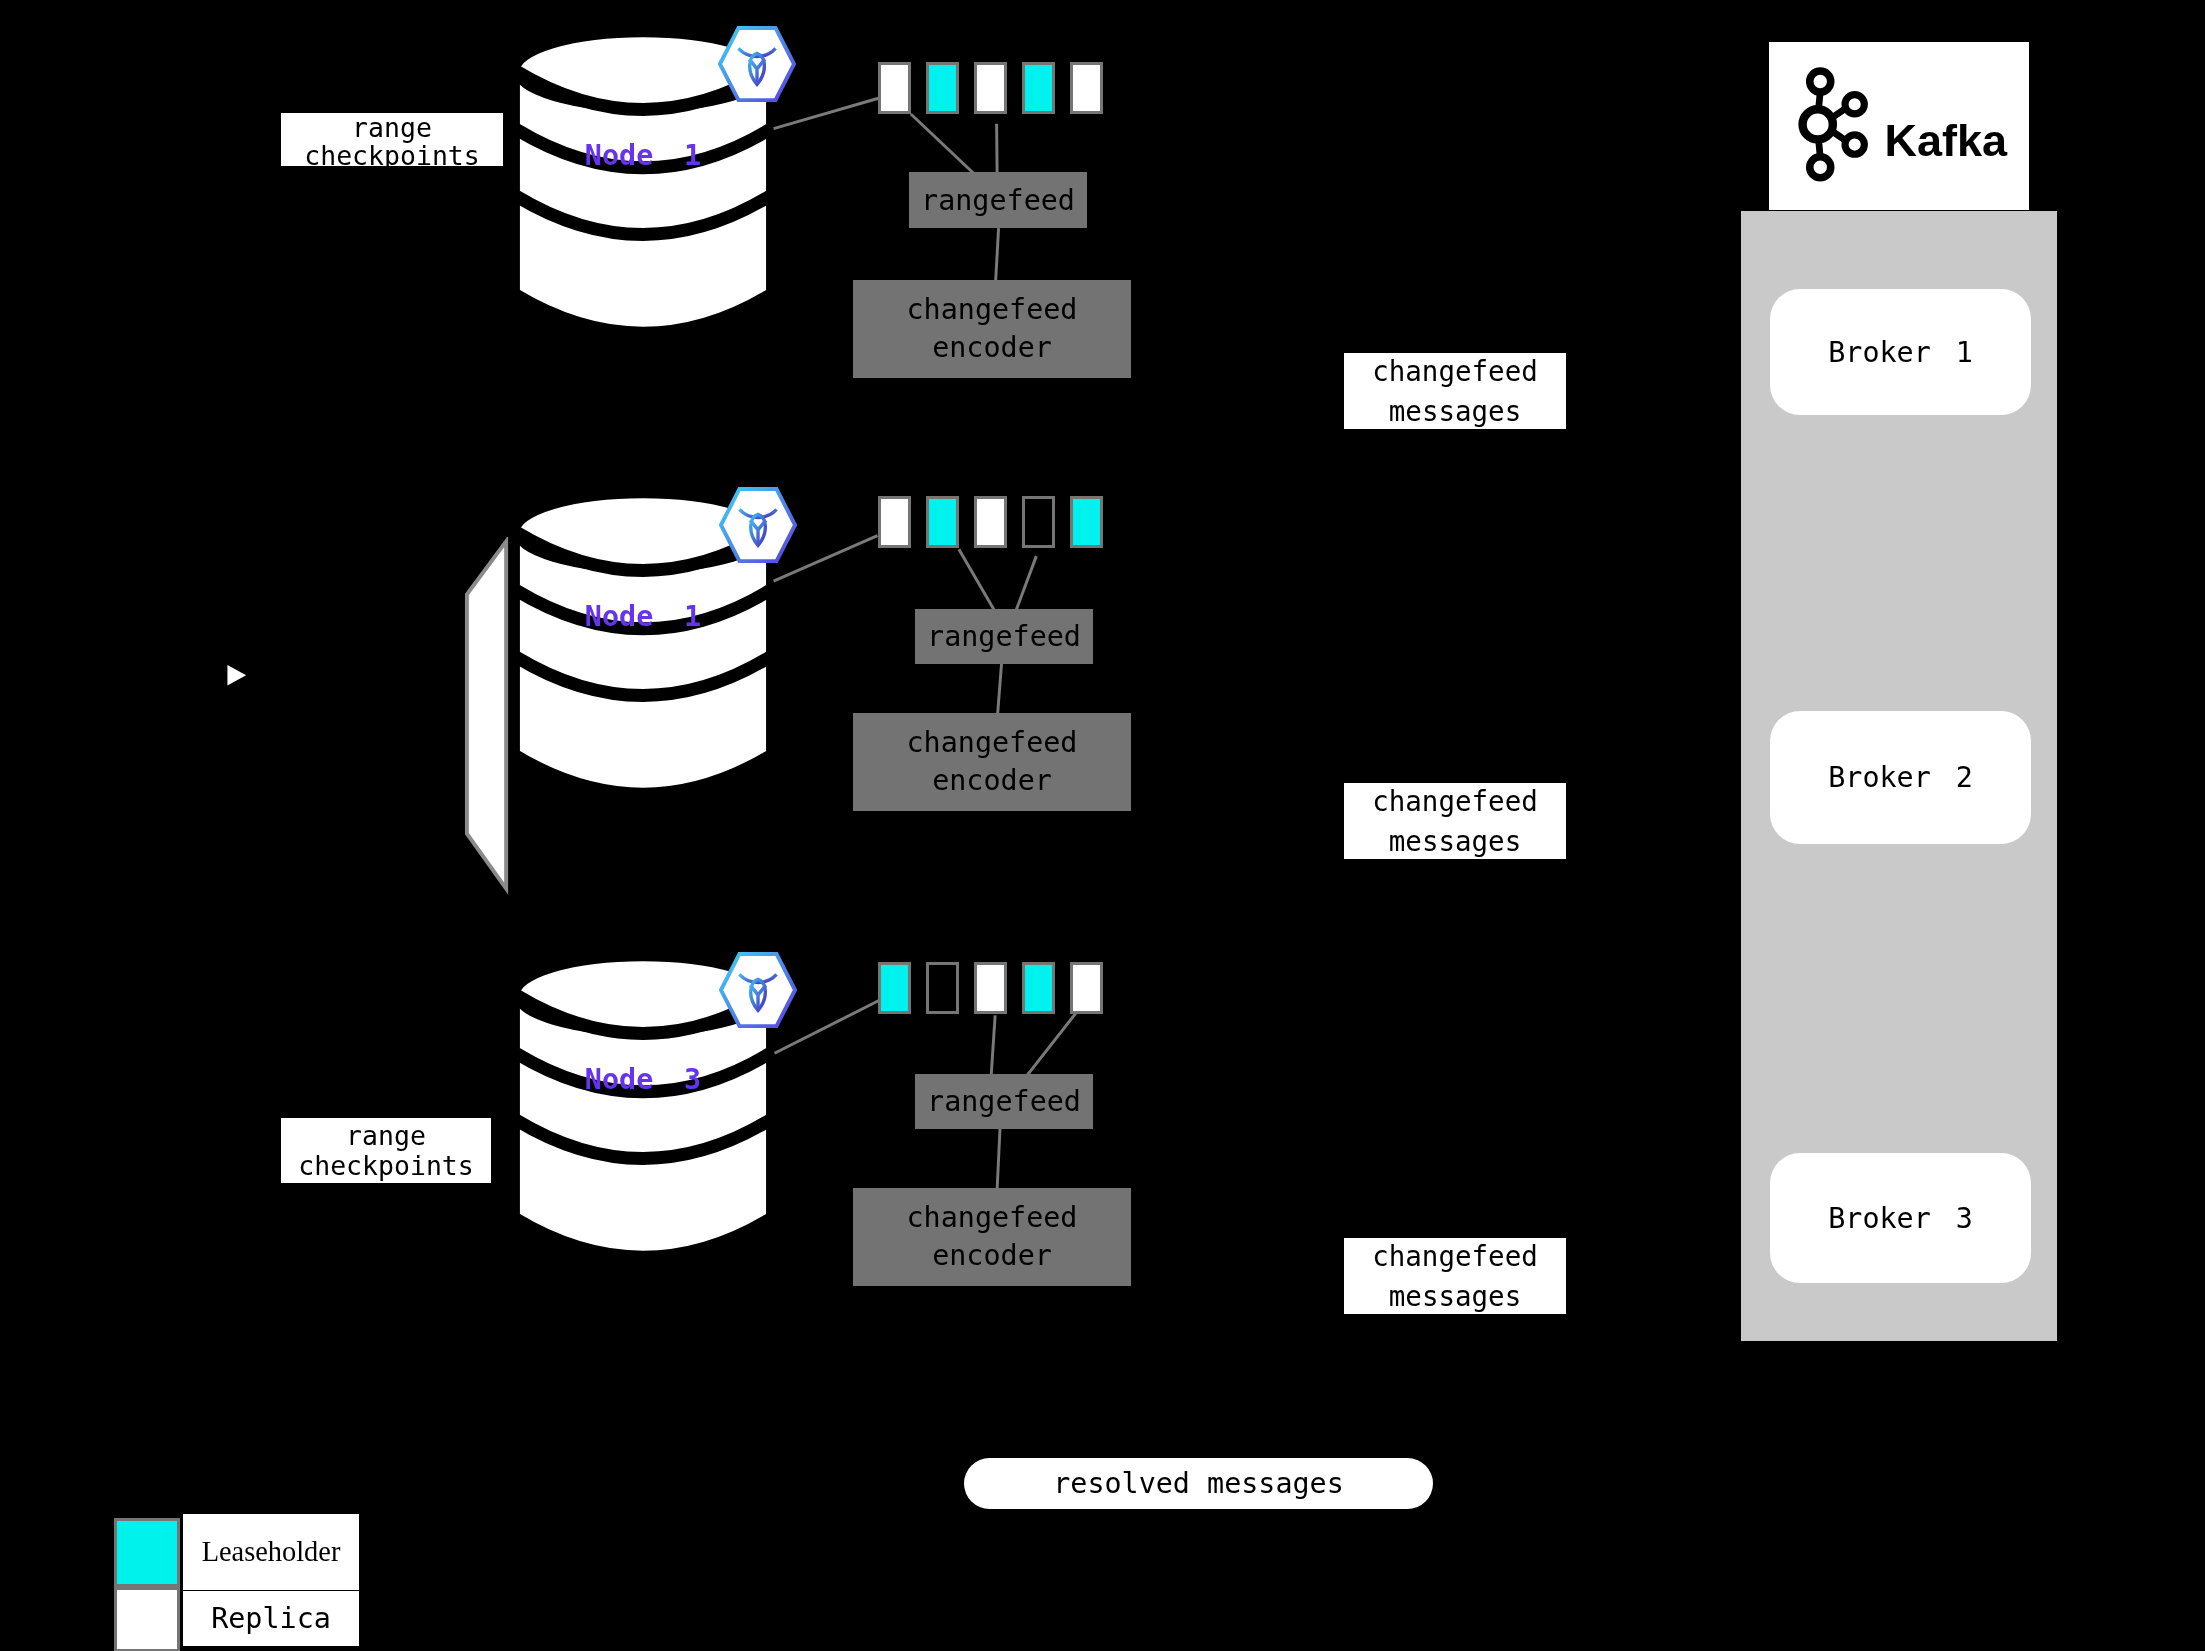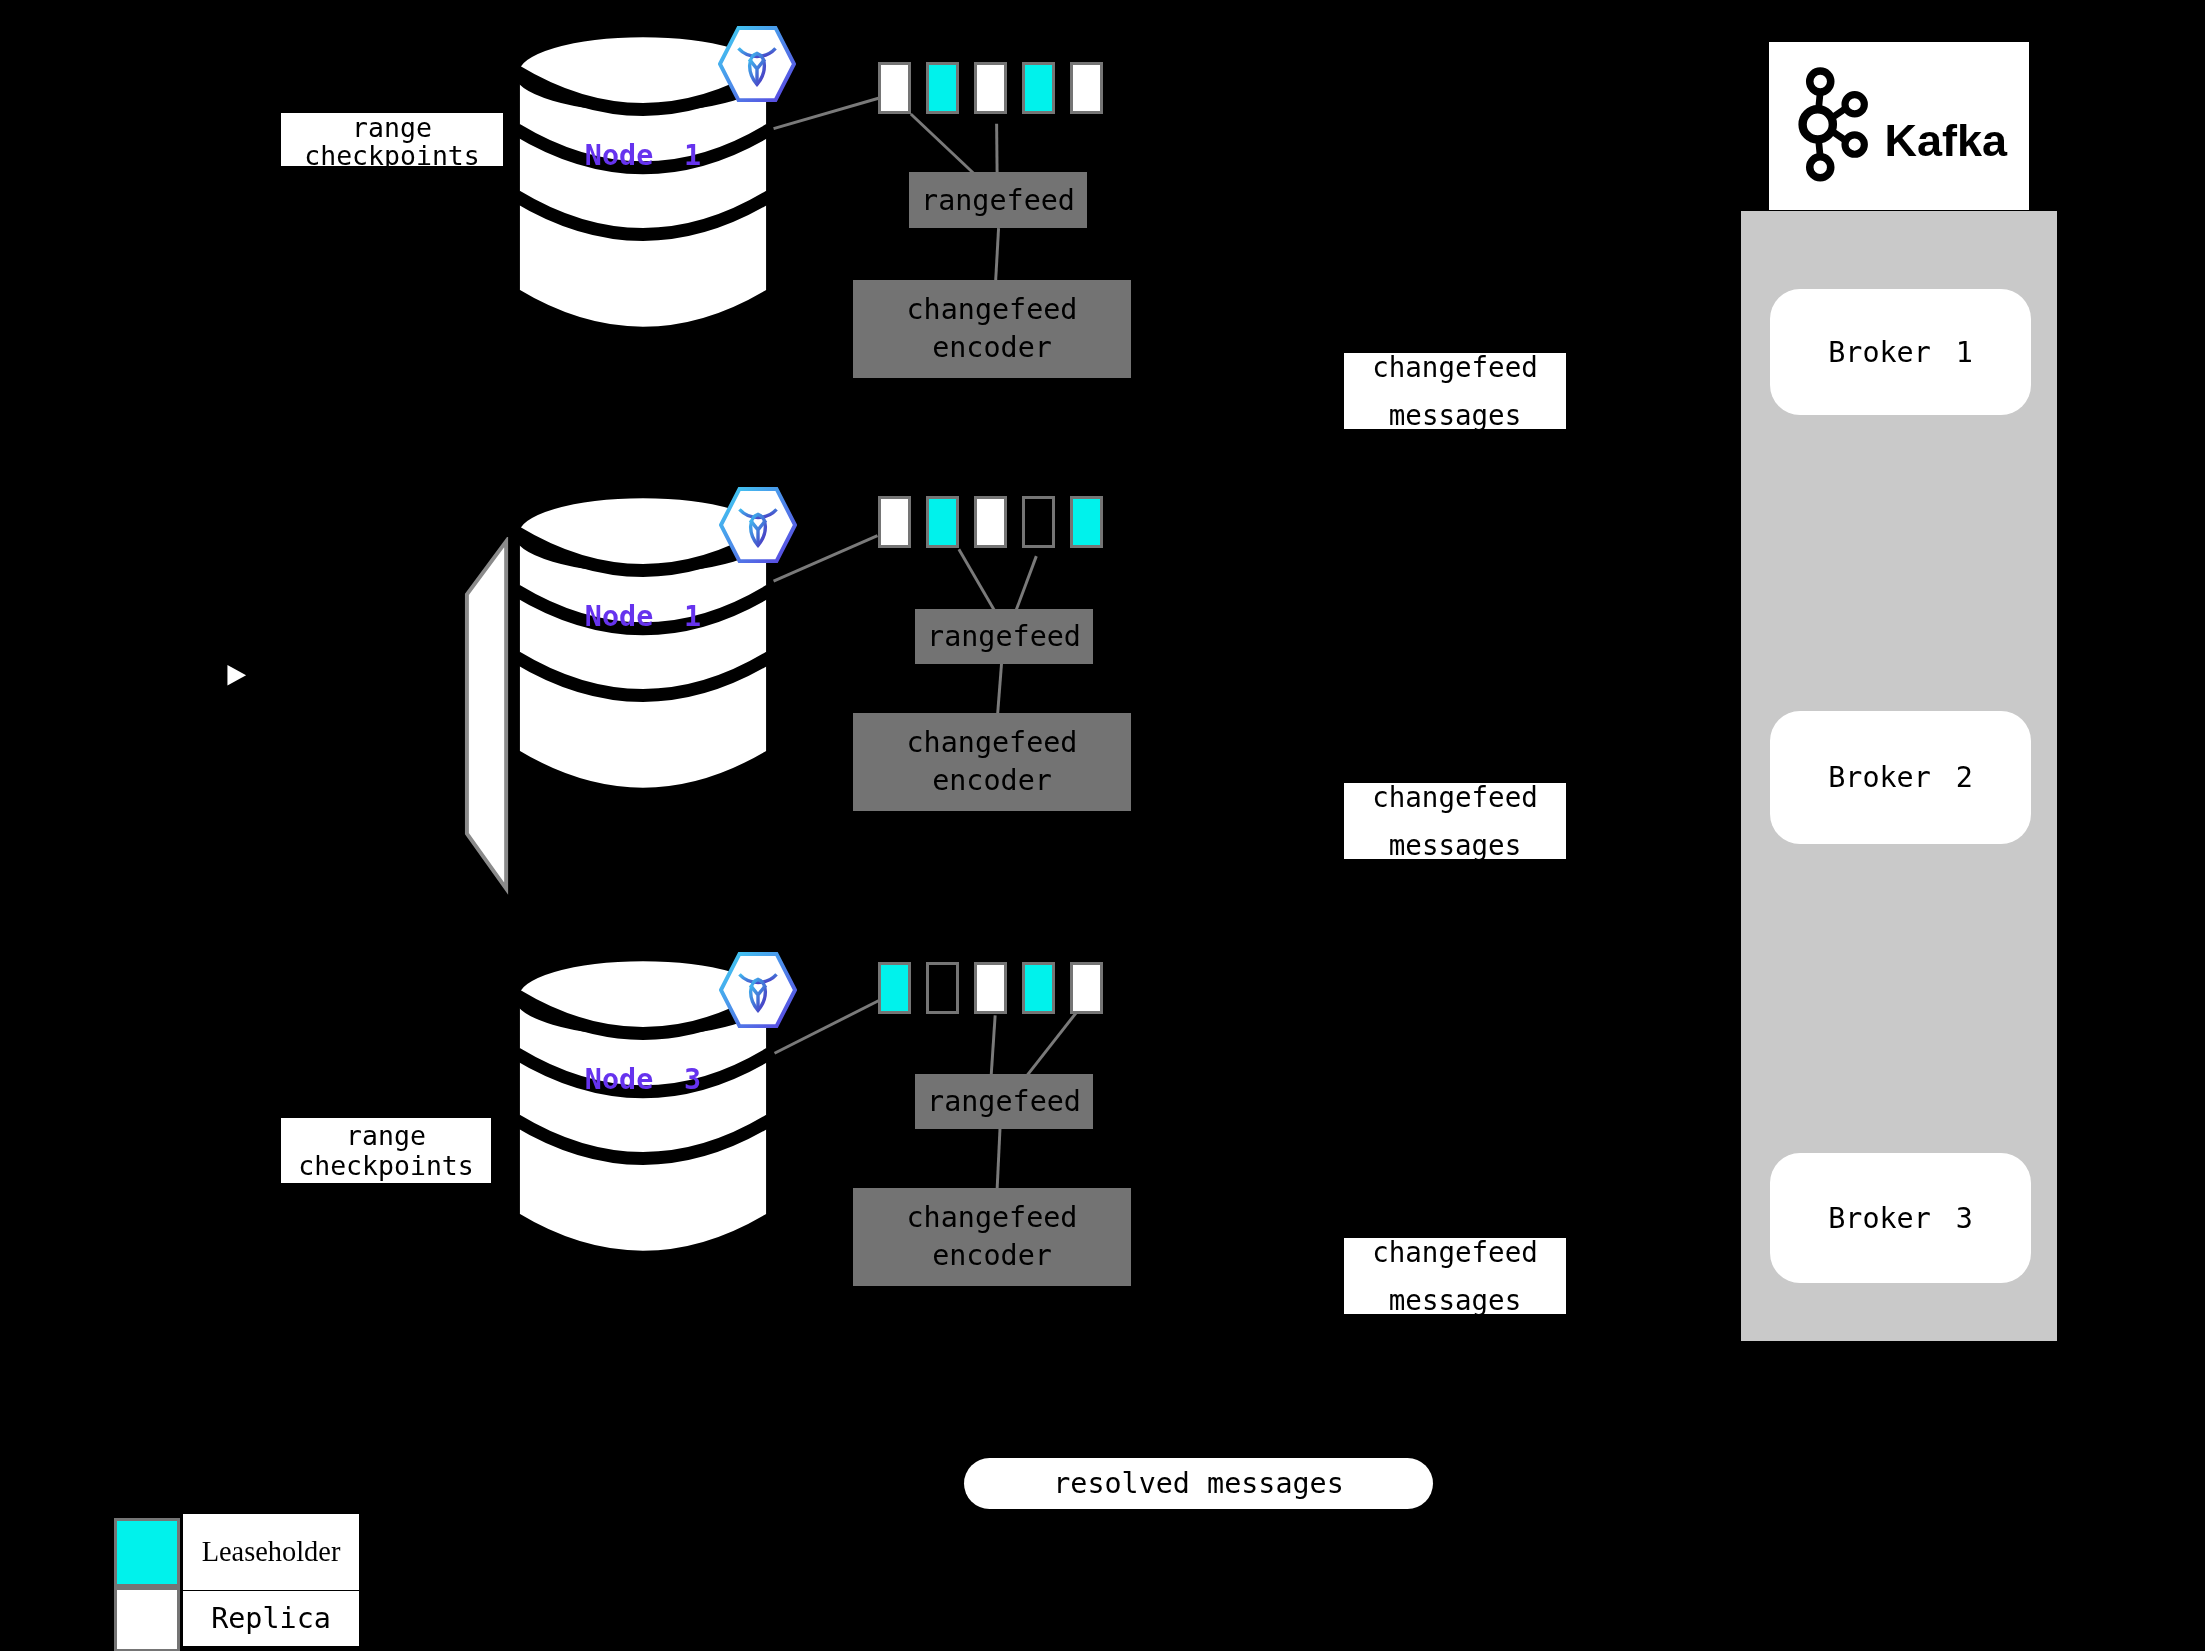--- a/index.html
+++ b/index.html
@@ -13,21 +13,21 @@
   .wbox{background:#fff;color:#000;text-align:center;font-size:26.5px;line-height:30px;}
   .clip{overflow:hidden;line-height:27.5px;padding-top:1px;}
   .flex{display:flex;align-items:center;justify-content:center;}
 
   
   .gbox{background:#737373;color:#000;text-align:center;}
   .rangefeed{font-size:28.4px;}
   .encoder{font-size:28.4px;line-height:38px;}
   .coordinator{font-weight:bold;font-size:29px;line-height:45px;}
 
-  .msg{background:#fff;color:#000;text-align:center;font-size:27.5px;line-height:48px;}
+  .msg{background:#fff;color:#000;text-align:center;font-size:27.5px;line-height:40px;}
 
   
   .cyl{width:260px;height:304px;}
   .node-label{width:260px;text-align:center;font-weight:bold;font-size:28.4px;color:#6633EE;word-spacing:13.7px;}
 
   .hex{width:78px;height:82px;}
 
   
   .squares{display:flex;gap:15px;}
   .square{width:33px;height:52px;border:3.4px solid #757575;box-sizing:border-box;background:#000;}

